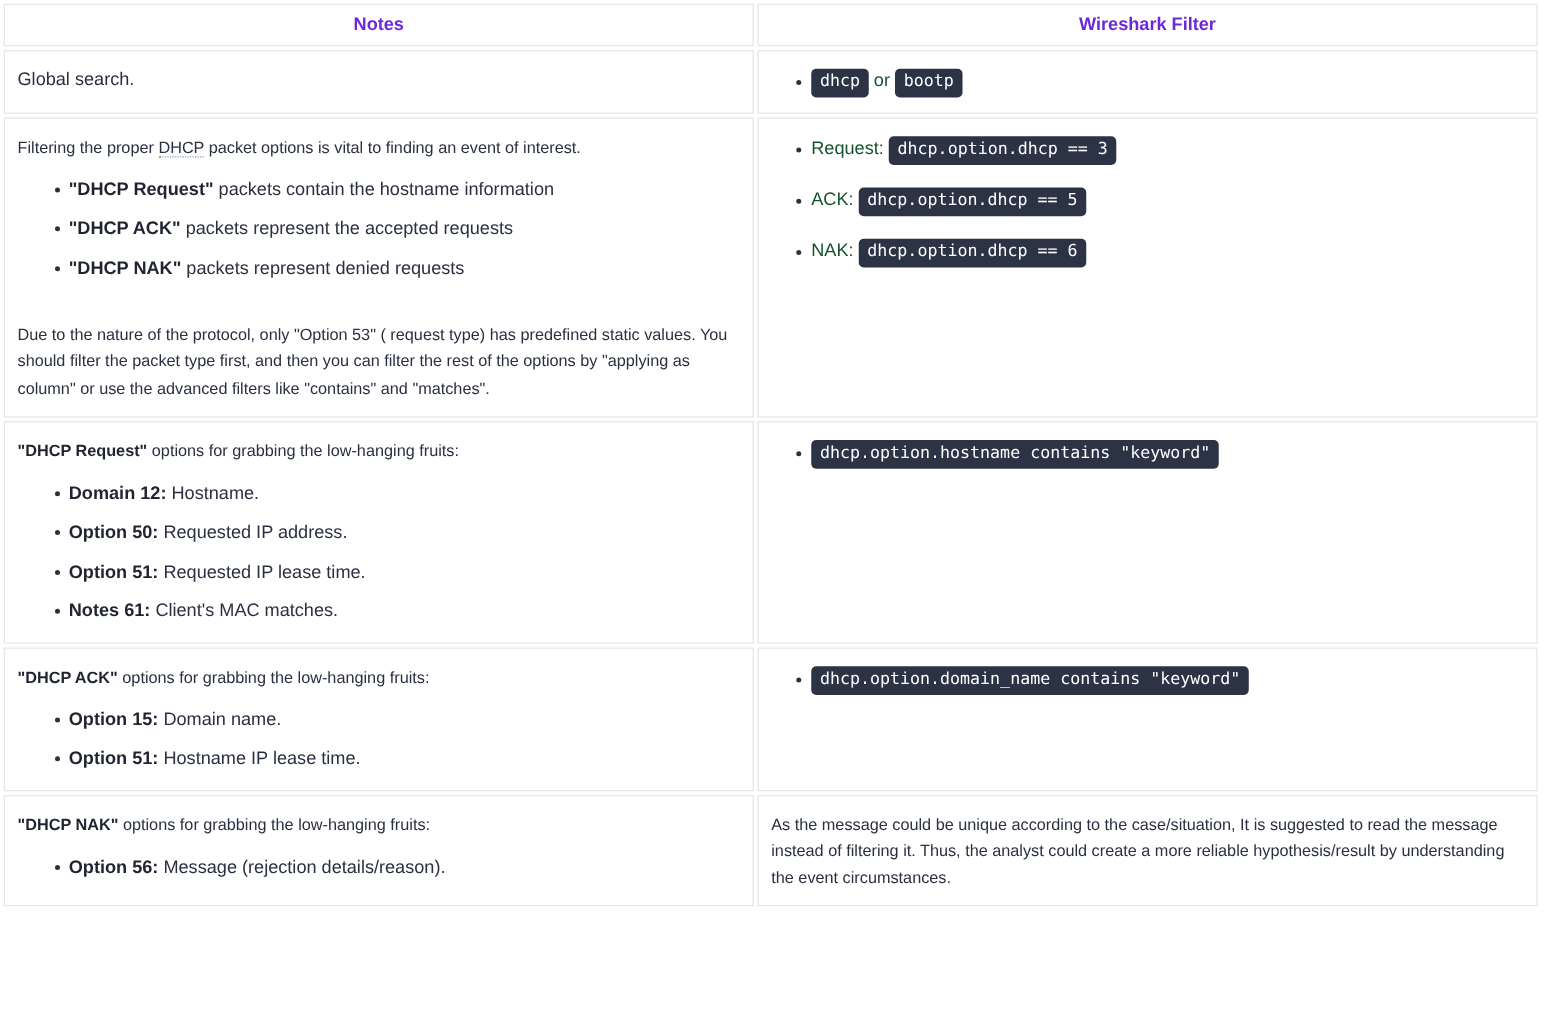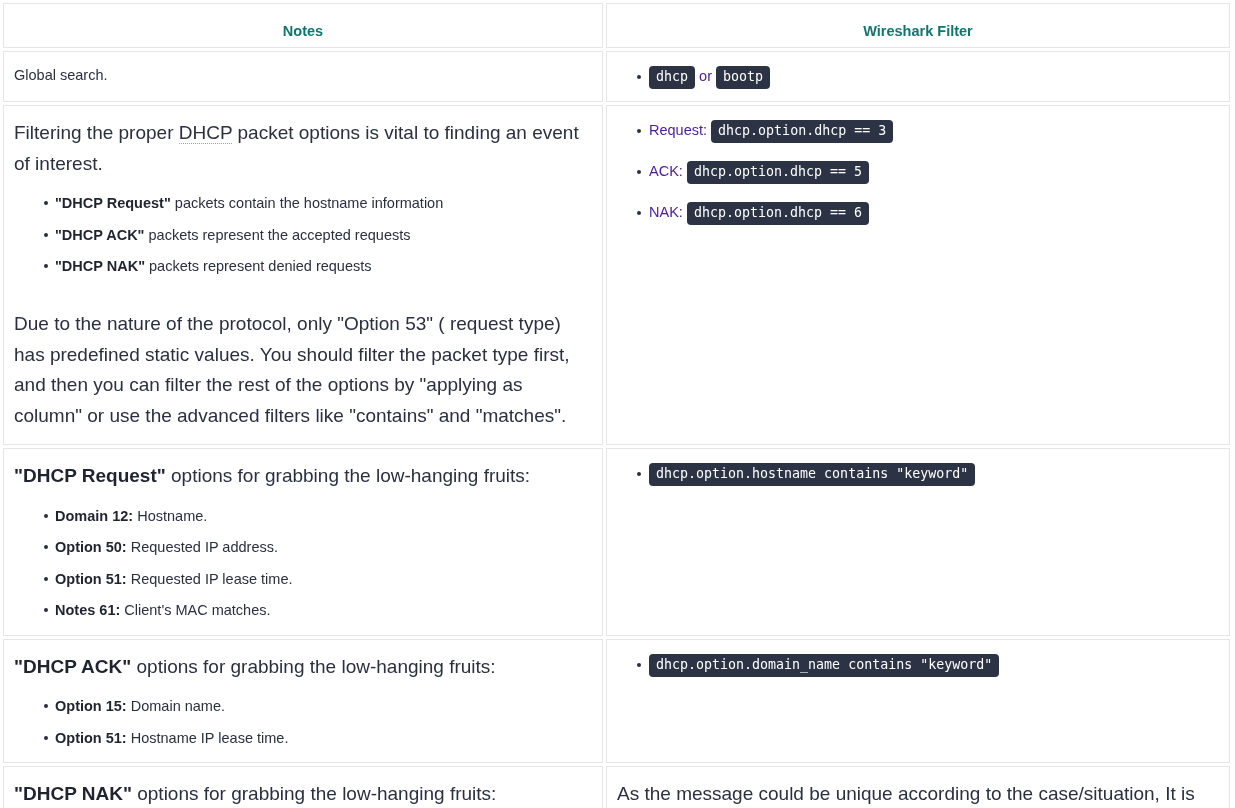--- a/index.html
+++ b/index.html
@@ -30,43 +30,43 @@
     background: #ffffff;
   }
 
   .col-notes  { width: 600px; }
   .col-filter { width: 624px; }
 
   .notes-table th {
     text-align: center;
     font-size: 14.5px;
     font-weight: bold;
-    color: #0f766e;
-    padding: 19px 10px 8px;
+    color: #6d28d9;
+    padding: 8px 10px 8px;
     vertical-align: middle;
   }
 
   .notes-table td {
     padding: 12px 12px 12px 10px;
     font-size: 14.5px;
     line-height: 1.62;
     color: #2a3040;
   }
 
   td.centered {
     text-align: left;
     padding-top: 12px;
   }
 
   .cell-notes   { padding-left: 10px; }
   .cell-filter  { padding-left: 14px; }
 
   p.para {
     margin: 0 0 0 0;
-    font-size: 19px;
+    font-size: 13px;
     line-height: 1.62;
     color: #2a3040;
   }
   p.para + ul.blist { margin-top: 13px; }
   ul.blist + p.para { margin-top: 30px; }
 
   ul.blist {
     margin: 13px 0 0 0;
     padding-left: 41px;
     list-style: none;
@@ -129,21 +129,21 @@
   }
 
   b, strong { font-weight: bold; color: #1f2430; }
 
   abbr.dotted {
     text-decoration: none;
     border-bottom: 1px dotted #9aa0ab;
     cursor: help;
   }
 
-  .lbl { color: #4c1d95; }
+  .lbl { color: #14532d; }
 </style>
 </head>
 <body>
 
 <table class="notes-table">
   <colgroup>
     <col class="col-notes">
     <col class="col-filter">
   </colgroup>
   <thead>

